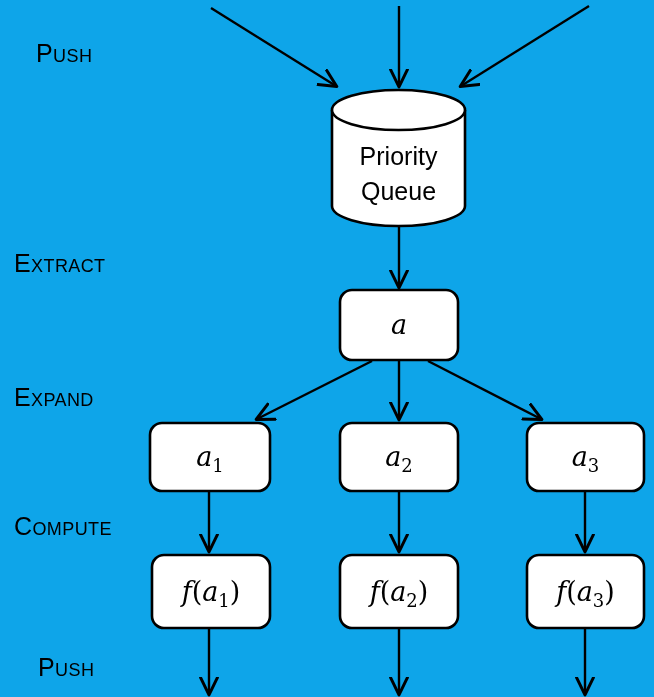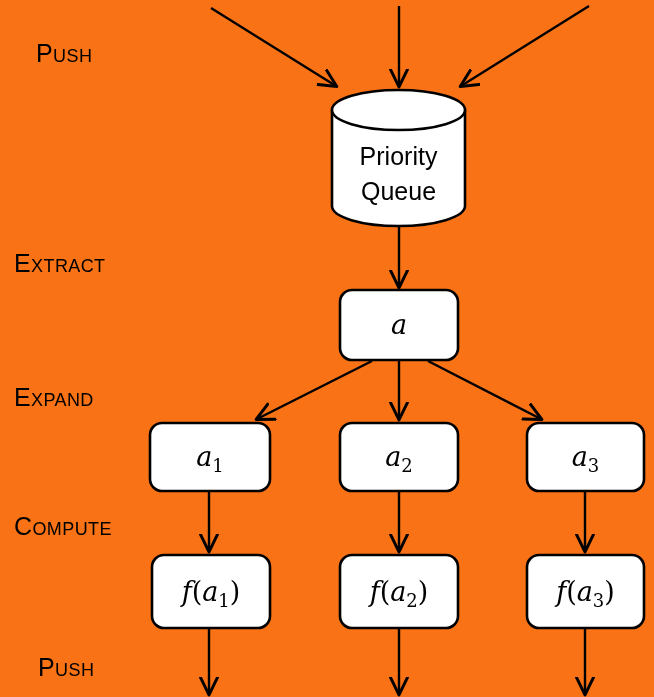--- a/index.html
+++ b/index.html
@@ -10,21 +10,21 @@
   body {
     width: 654px;
     height: 697px;
     overflow: hidden;
     font-family: "Liberation Sans", sans-serif;
   }
   #diagram-root {
     position: relative;
     width: 654px;
     height: 697px;
-    background: #f97316;
+    background: #0ea5e9;
   }
   svg.diagram-canvas {
     position: absolute;
     top: 0;
     left: 0;
     width: 654px;
     height: 697px;
     display: block;
   }
   .stage-label {

